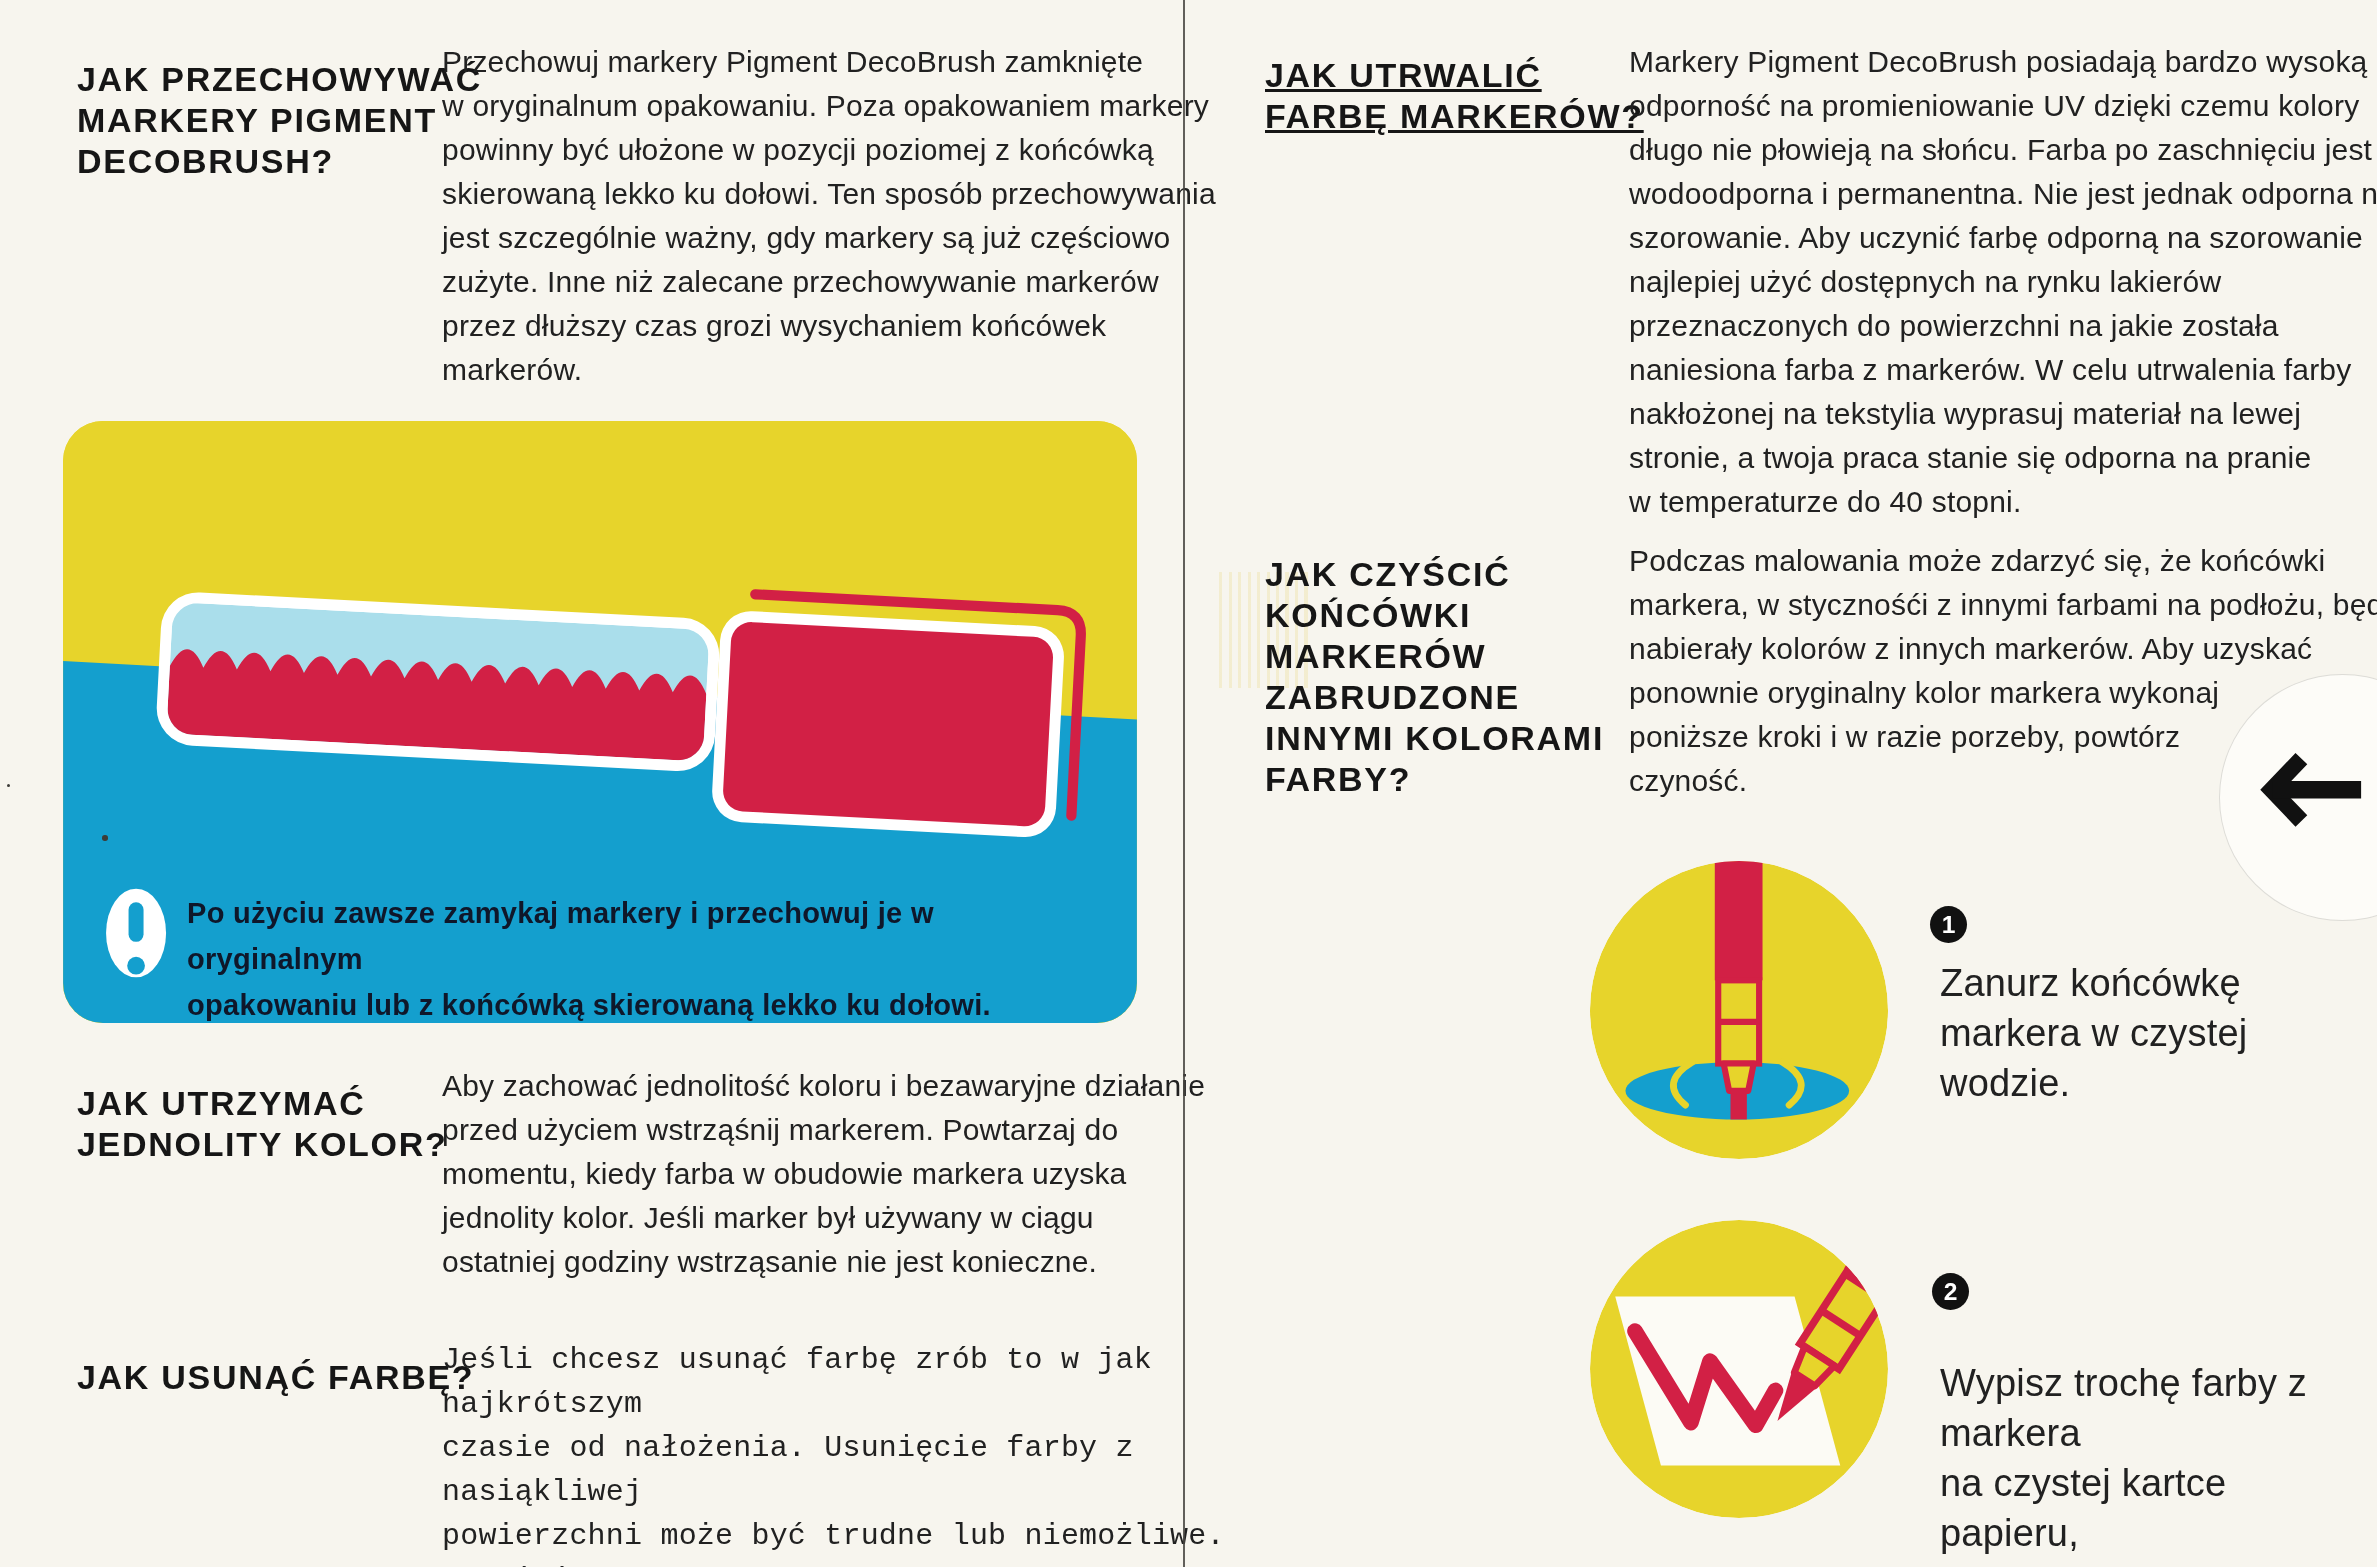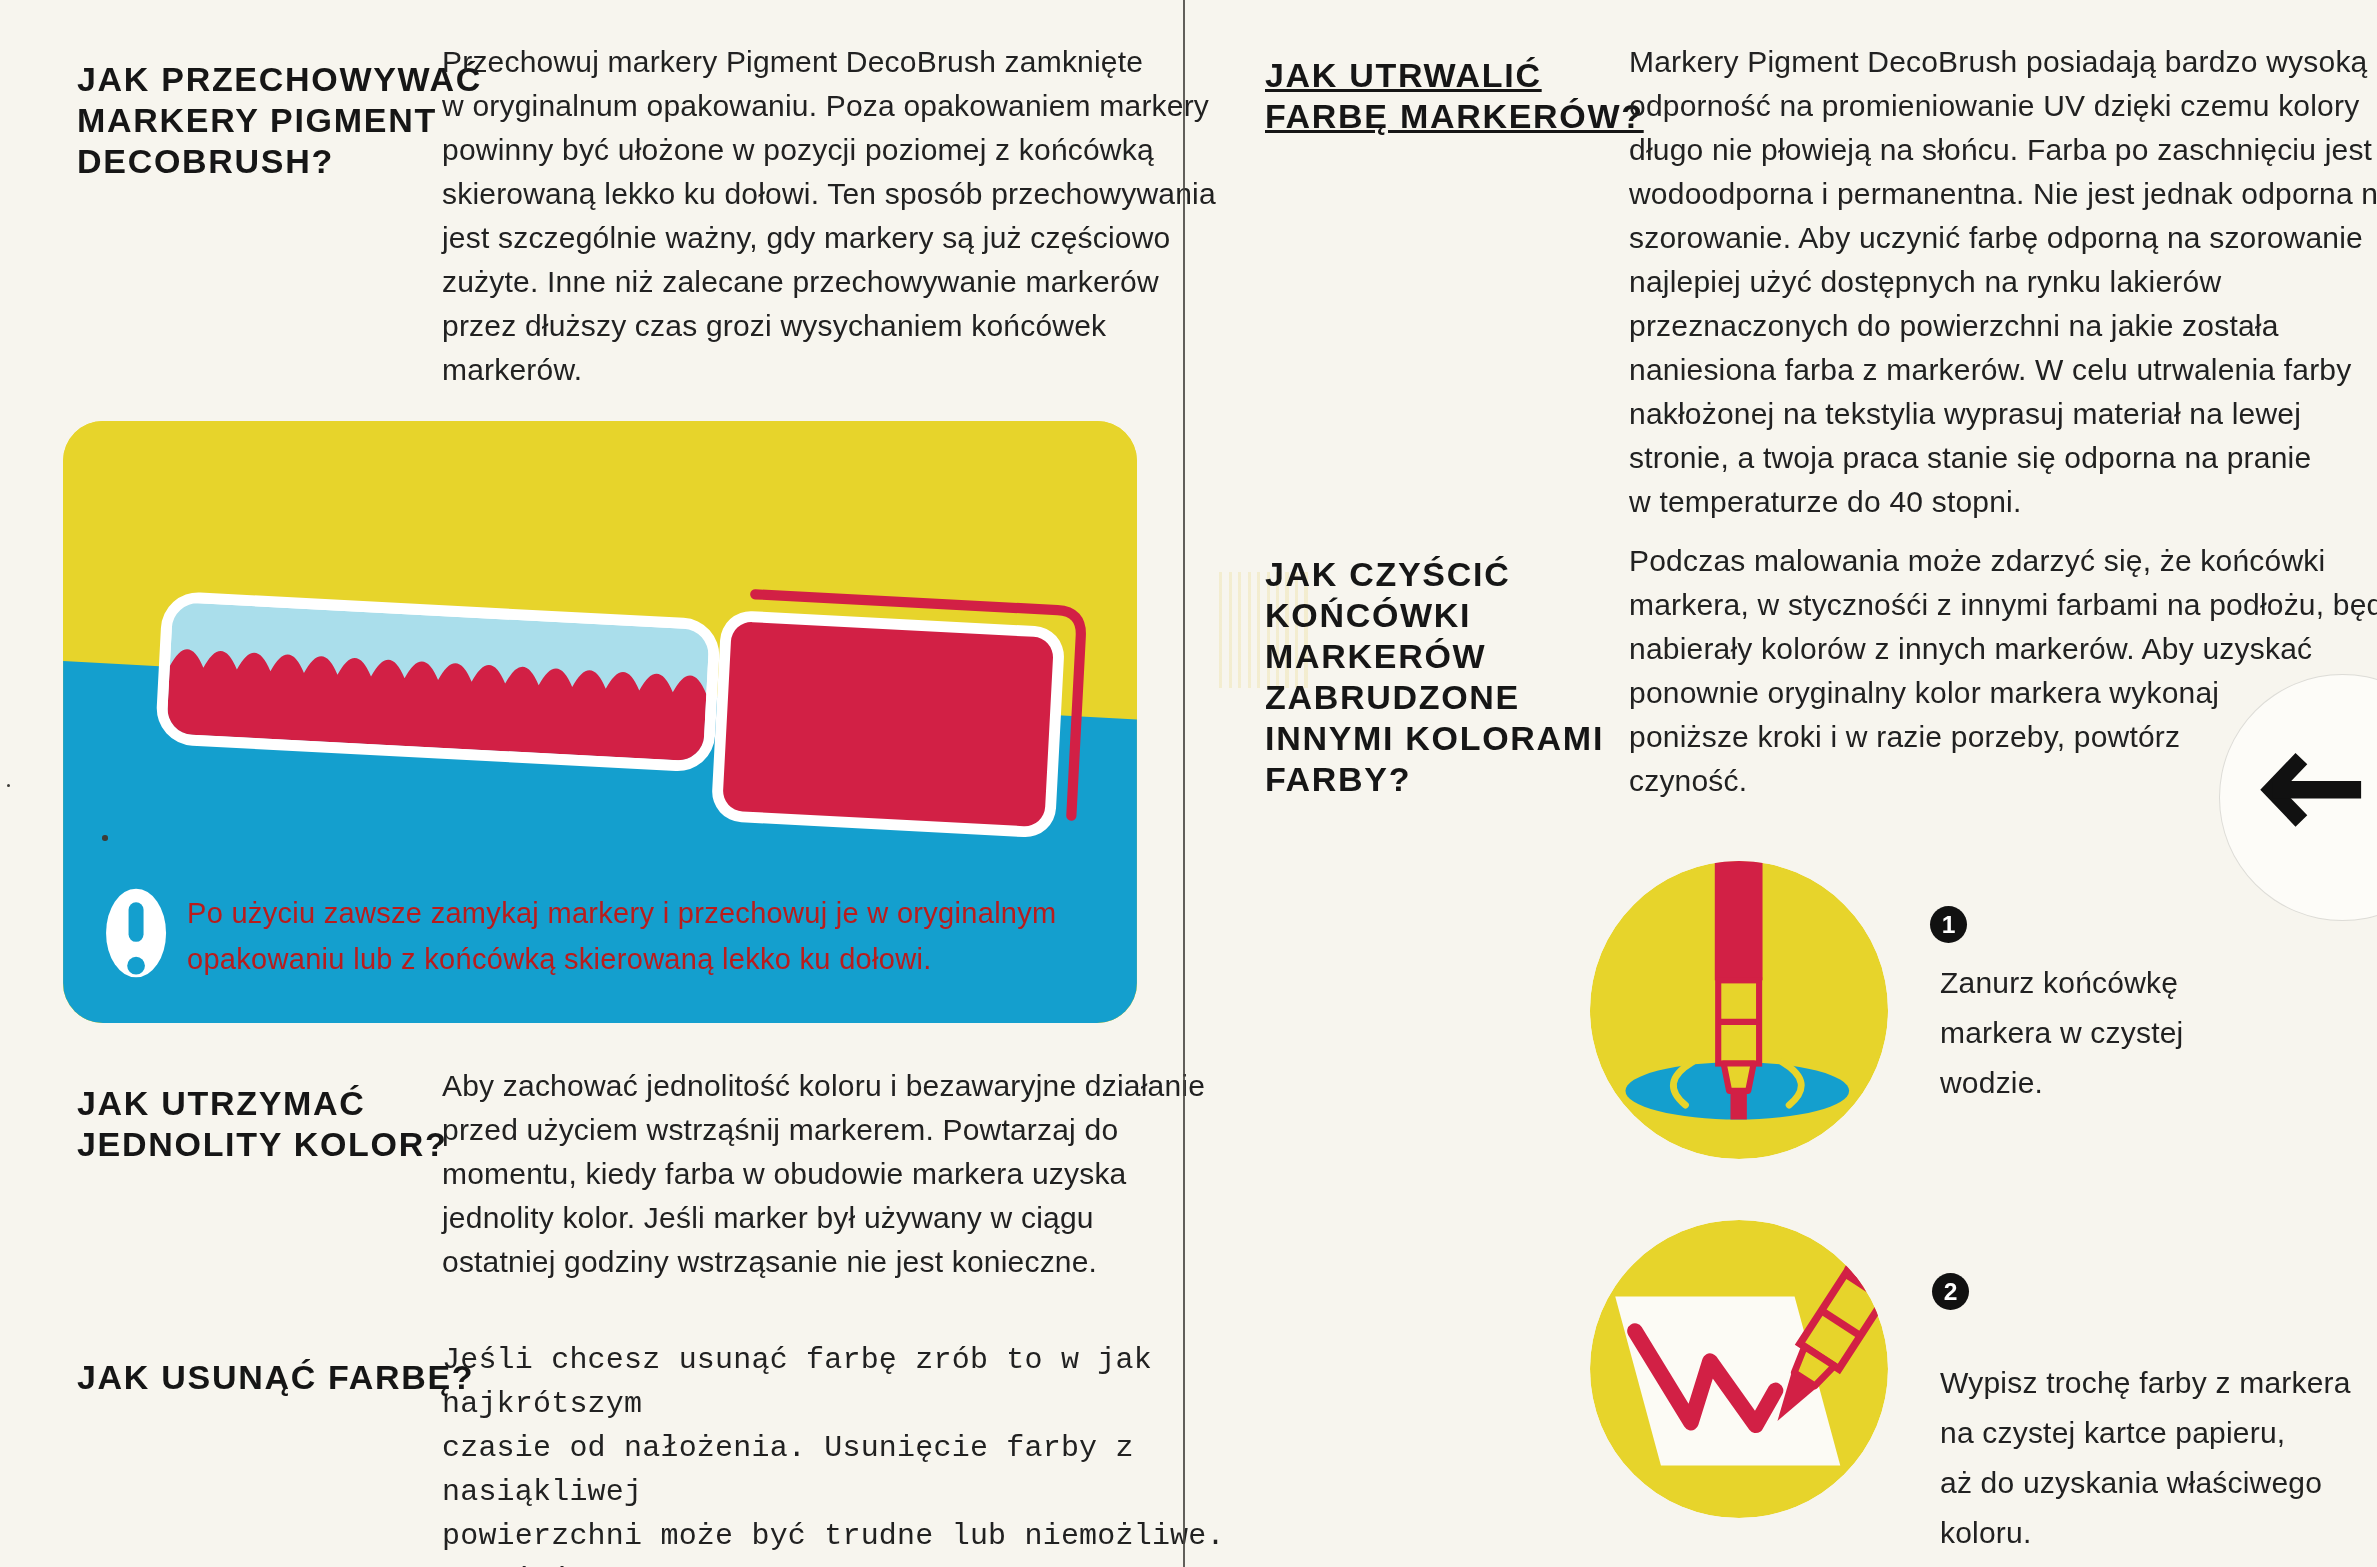--- a/index.html
+++ b/index.html
@@ -30,21 +30,21 @@
     margin-left:48px;
   }
   
   #card{
     position:absolute;left:63px;top:421px;width:1074px;height:602px;
     border-radius:40px;overflow:hidden;background:#e7d42b;
   }
   #card svg{display:block;}
   #warning-text{
     position:absolute;left:124px;top:469px;width:917px;
-    color:#b91c1c;font-weight:400;font-size:29px;line-height:46px;
+    color:#0f172a;font-weight:700;font-size:29px;line-height:46px;
     letter-spacing:0.3px;
   }
   
   #fold{
     position:absolute;left:1183px;top:0;width:2px;height:1567px;
     background:#46443f;opacity:.85;
   }
   #fold-smudge{
     position:absolute;left:1219px;top:572px;width:95px;height:116px;
     background:repeating-linear-gradient(90deg, rgba(232,214,125,.45) 0 3.4px, rgba(232,214,125,0) 3.4px 9.5px);
@@ -52,21 +52,21 @@
   }
   .speck{position:absolute;background:#3c3c38;border-radius:50%;}
   
   .step-circle{position:absolute;width:298px;height:298px;}
   .badge{
     position:absolute;width:37px;height:37px;border-radius:50%;
     background:#111111;color:#ffffff;font-weight:700;font-size:24.6px;
     display:flex;align-items:center;justify-content:center;
   }
   .step-text{
-    position:absolute;font-size:30px;line-height:50px;letter-spacing:0.2px;color:#212121;width:423px;
+    position:absolute;font-size:38px;line-height:50px;letter-spacing:0.2px;color:#212121;width:423px;
   }
   
   #arrow-tab{
     position:absolute;left:2219px;top:674px;width:247px;height:247px;
     border-radius:50%;background:#fdfcf8;
     border:1.4px solid rgba(110,108,100,.22);
     box-sizing:border-box;
   }
   #arrow-icon{position:absolute;left:2259px;top:745px;}
 </style>

